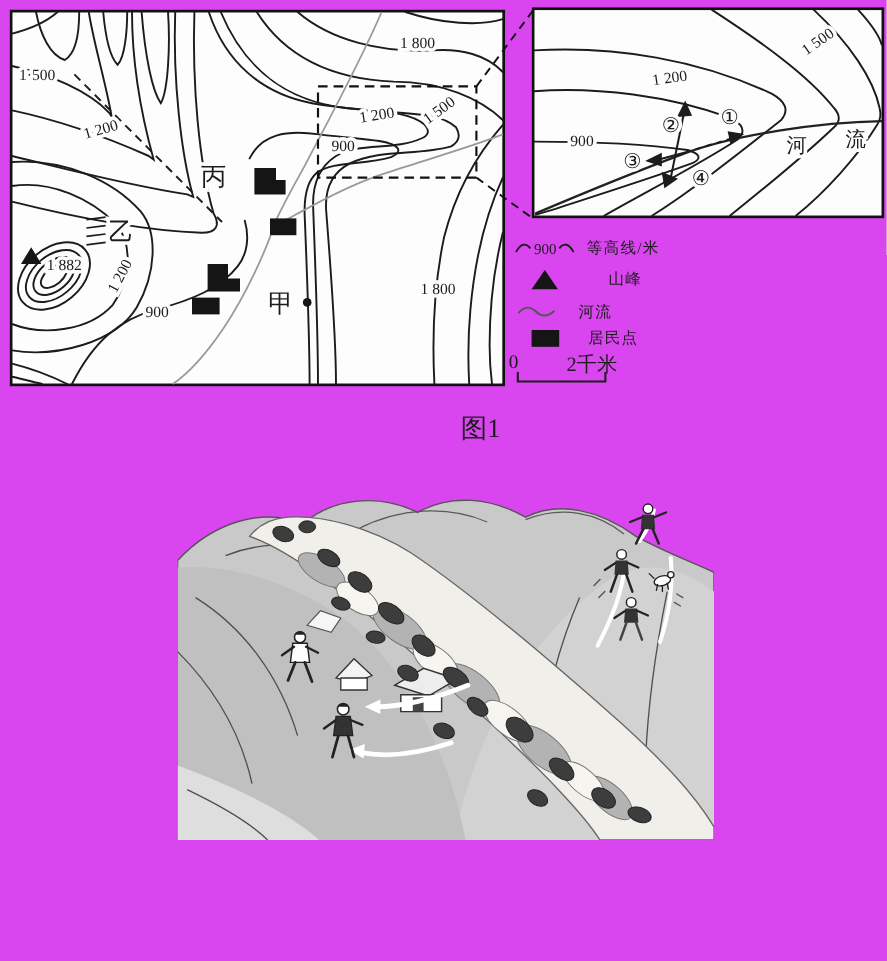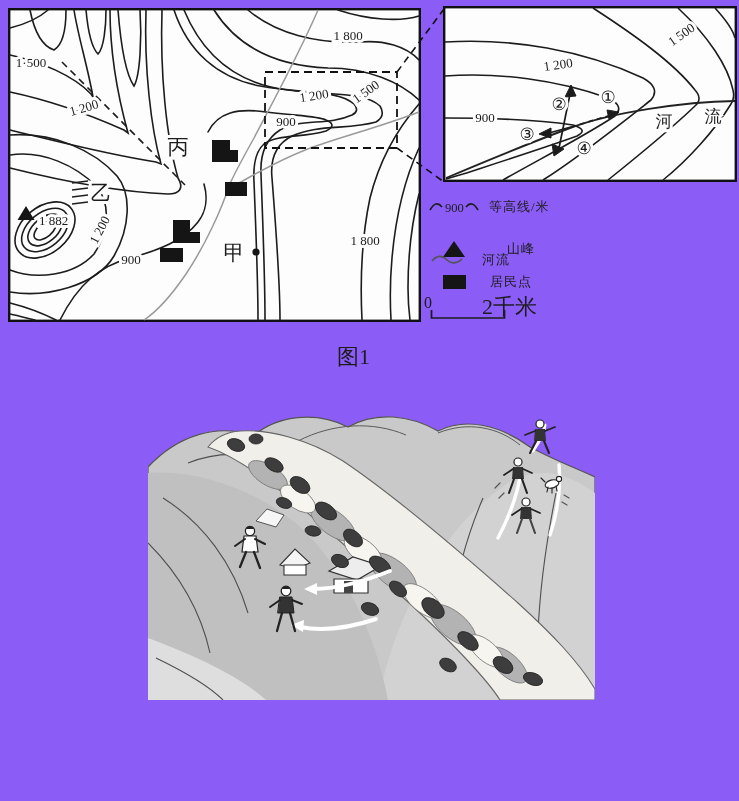--- a/index.html
+++ b/index.html
@@ -1,23 +1,23 @@
 <!DOCTYPE html>
 <html><head>
 <meta charset="utf-8">
 <style>
   html,body{margin:0;padding:0;background:#fff;}
-  .page{position:relative;width:739px;height:801px;background:#8b5cf6;overflow:hidden;
+  .page{position:relative;width:739px;height:801px;background:#d946ef;overflow:hidden;
         font-family:"Liberation Serif","DejaVu Serif",serif;color:#1c1c1c;}
   .abs{position:absolute;}
   svg text{font-family:"Liberation Serif","DejaVu Serif",serif;fill:#1c1c1c;}
   .halo{stroke:#fdfdfd;stroke-width:6px;paint-order:stroke;}
   .legend-row{position:absolute;left:428px;display:flex;align-items:center;gap:9px;}
   .legend-row .lab{font-size:13px;letter-spacing:1px;}
-  .cap{position:absolute;text-align:left;font-size:22px;}
+  .cap{position:absolute;text-align:right;font-size:22px;}
   .page-cap{position:absolute;text-align:center;font-size:26px;font-weight:bold;letter-spacing:9px;}
   .scale-num{position:absolute;font-size:16px;}
 </style>
 </head>
 <body>
 
 <div class="page">
 
   <svg class="abs" style="left:8px;top:8px;" width="413" height="314" viewBox="0 0 413 314">
     <rect x="1.2" y="1.2" width="410.6" height="311.6" fill="#fdfdfd" stroke="#111" stroke-width="2.4"></rect>
@@ -149,41 +149,41 @@
 
   <div>
     <div class="legend-row" style="top:198px;">
       <svg width="52" height="18" viewBox="0 0 52 18">
         <path d="M2,12 C6,5 10,4 14,9" fill="none" stroke="#1c1c1c" stroke-width="1.6"></path>
         <text x="17" y="13.5" font-size="12.5">900</text>
         <path d="M38,9 C42,4 46,5 50,12" fill="none" stroke="#1c1c1c" stroke-width="1.6"></path>
       </svg>
       <span class="lab">等高线/米</span>
     </div>
-    <div class="legend-row" style="top:240px;left:442px;gap:26px;">
+    <div class="legend-row" style="top:224px;left:442px;gap:26px;">
       <svg width="24" height="18" viewBox="0 0 24 18">
         <polygon points="12,1 23,17 1,17" fill="#151515"></polygon>
       </svg>
       <span class="lab" style="margin-left:15px">山峰</span>
     </div>
     <div class="legend-row" style="top:251px;left:430px;">
       <svg width="34" height="14" viewBox="0 0 34 14">
         <path d="M2,8 C7,2 12,2 17,7 C21,11 27,11 32,6" fill="none" stroke="#555" stroke-width="1.6"></path>
       </svg>
       <span class="lab" style="margin-left:9px">河流</span>
     </div>
     <div class="legend-row" style="top:273px;left:442px;">
       <svg width="25" height="16" viewBox="0 0 25 16">
         <rect x="1" y="1" width="23" height="14" fill="#151515"></rect>
       </svg>
       <span class="lab" style="margin-left:14px">居民点</span>
     </div>
 
     <span class="scale-num" style="left:424px;top:294px;">0</span>
-    <span class="scale-num" style="left:482px;top:292px;font-size:22px;">2千米</span>
+    <span class="scale-num" style="left:472px;top:292px;font-size:17px;">2千米</span>
     <svg class="abs" style="left:430px;top:309px;" width="76" height="11" viewBox="0 0 76 11">
       <path d="M1.5,1 L1.5,9 L74.5,9 L74.5,1" fill="none" stroke="#1c1c1c" stroke-width="1.7"></path>
     </svg>
   </div>
 
   <div class="cap" style="left:337px;top:342px;width:80px;">图1</div>
 
   <svg class="abs" style="left:148px;top:403px;" width="447" height="297" viewBox="0 0 447 297">
 
     <path d="M0,64 C 30,32 70,20 105,33 C 130,12 168,8 200,24 C 228,8 262,12 290,28 C 318,14 352,22 382,44 C 406,57 430,66 447,74 L 447,297 L 0,297 Z" fill="#c9c9c9" stroke="#555" stroke-width="1.2"></path>

